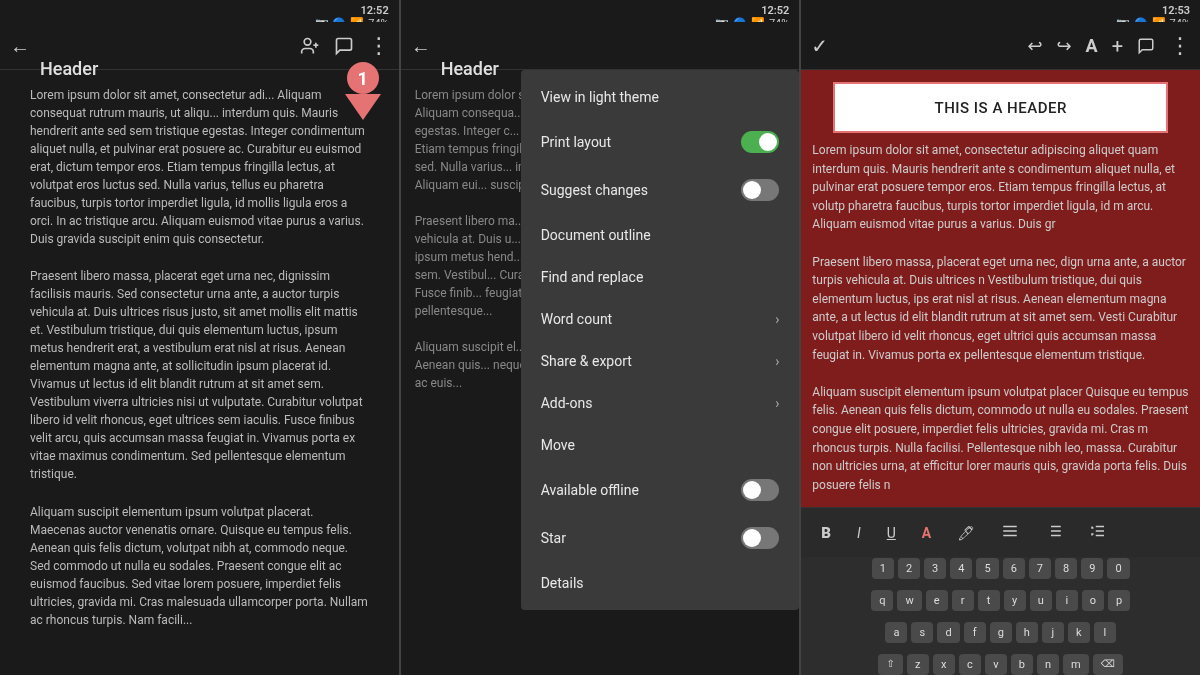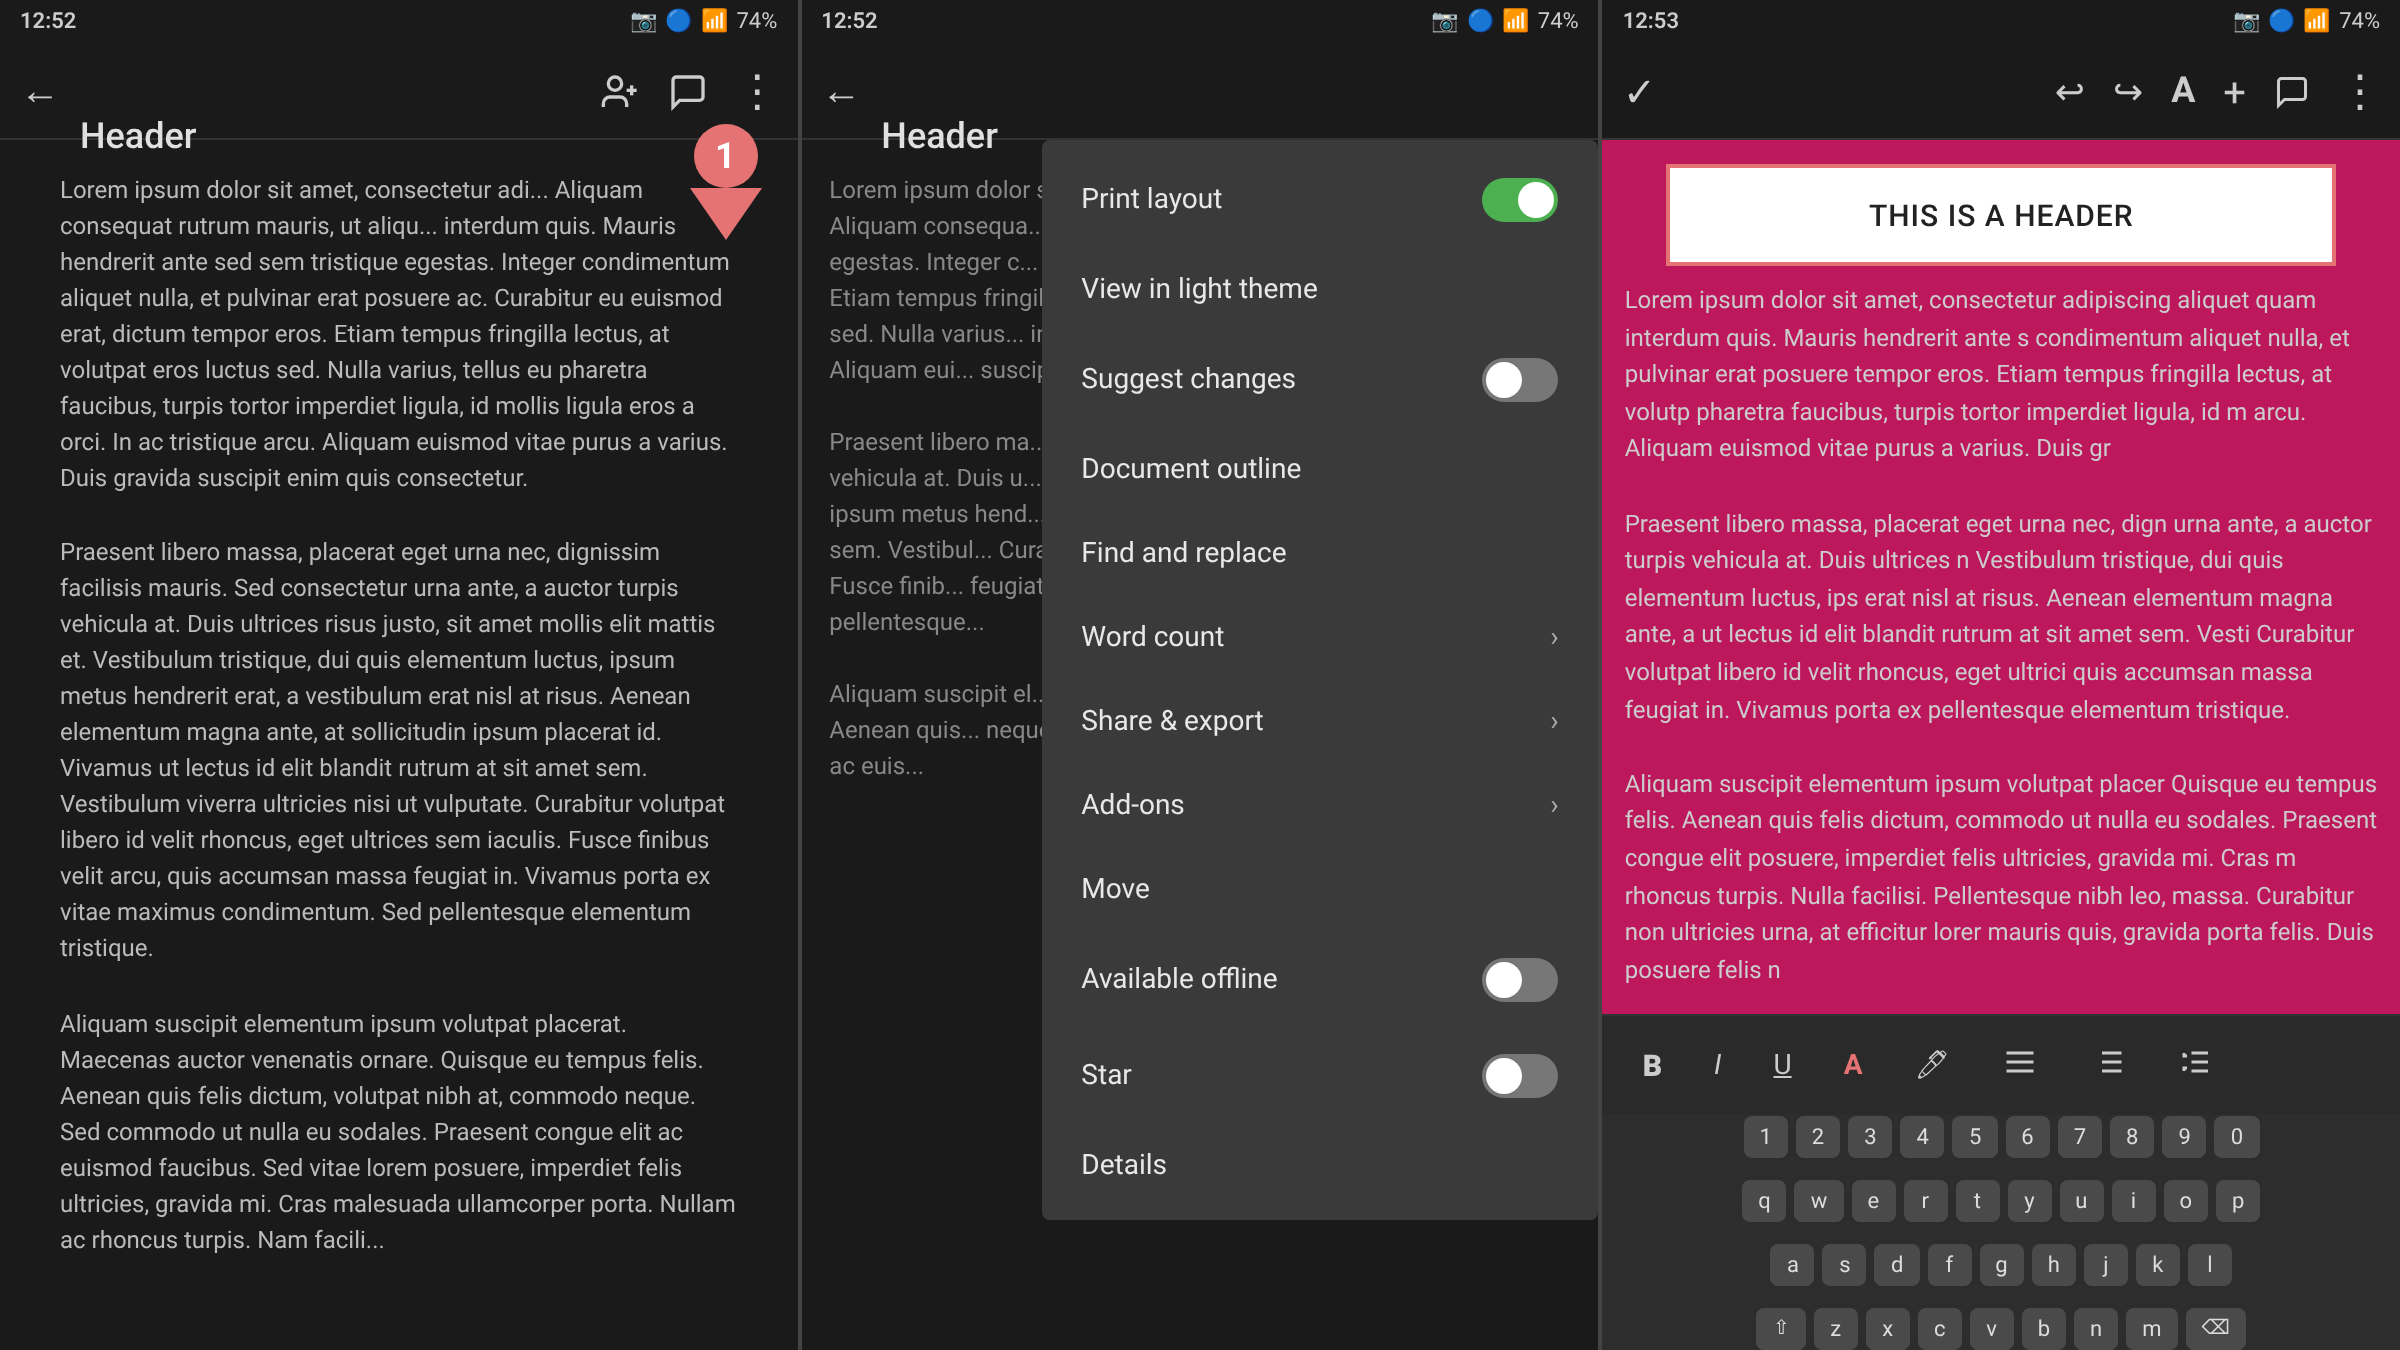--- a/index.html
+++ b/index.html
@@ -19,26 +19,27 @@
       flex-direction: column;
       background: #1a1a1a;
       color: #e0e0e0;
       position: relative;
       overflow: hidden;
     }
 
     .status-bar {
       display: flex;
       justify-content: space-between;
-      align-items: flex-start;
+      align-items: flex-end;
       padding: 4px 10px;
       font-size: 11px;
       color: #ccc;
       background: #1a1a1a;
       height: 22px;
+      flex-direction: column;
     }
     .panel3 .status-bar {
       background: #1a1a1a;
       color: #ccc;
     }
 
     .status-left { font-weight: 600; }
     .status-right { display: flex; gap: 4px; align-items: center; font-size: 11px; }
 
     .toolbar {
@@ -159,21 +160,21 @@
 
     .toggle.on::after {
       left: 18px;
     }
 
     
     .panel3 {
       flex: 1;
       display: flex;
       flex-direction: column;
-      background: #be185d;
+      background: #7f1d1d;
       color: #e0e0e0;
       position: relative;
       overflow: hidden;
     }
 
     .toolbar3 {
       display: flex;
       align-items: center;
       padding: 8px 10px;
       gap: 10px;
@@ -358,28 +359,28 @@
     <p>Lorem ipsum dolor sit amet, consectetur adi... Aliquam consequa... interdum quis. Mauris... egestas. Integer c... erat posuere ac. C... eros. Etiam tempus fringilla lectus, at volutpat e... sed. Nulla varius... imperdiet, id... arcu. Aliquam eui... suscipit enim quis...</p>
     <br>
     <p>Praesent libero ma... facilisis mauris. Se... vehicula at. Duis u... mattis et. Vestibulu... ipsum metus hend... placerat id. Vivam... amet sem. Vestibul... Curabitur volutpat... iaculis. Fusce finib... feugiat in. Vivamu... Sed pellentesque...</p>
     <br>
     <p>Aliquam suscipit el... Maecenas auctor... felis. Aenean quis... neque. Sed comm... congue elit ac euis...</p>
   </div>
 
   <div class="dropdown-menu">
     <div class="menu-item">
       <span class="menu-item-left">
+        <span>View in light theme</span>
+      </span>
+    </div>
+    <div class="menu-item">
+      <span class="menu-item-left">
         <span>Print layout</span>
       </span>
       <div class="toggle on"></div>
-    </div>
-    <div class="menu-item">
-      <span class="menu-item-left">
-        <span>View in light theme</span>
-      </span>
     </div>
     <div class="menu-item">
       <span class="menu-item-left">
         <span>Suggest changes</span>
       </span>
       <div class="toggle"></div>
     </div>
     <div class="menu-item">
       <span class="menu-item-left">
         <span>Document outline</span>

